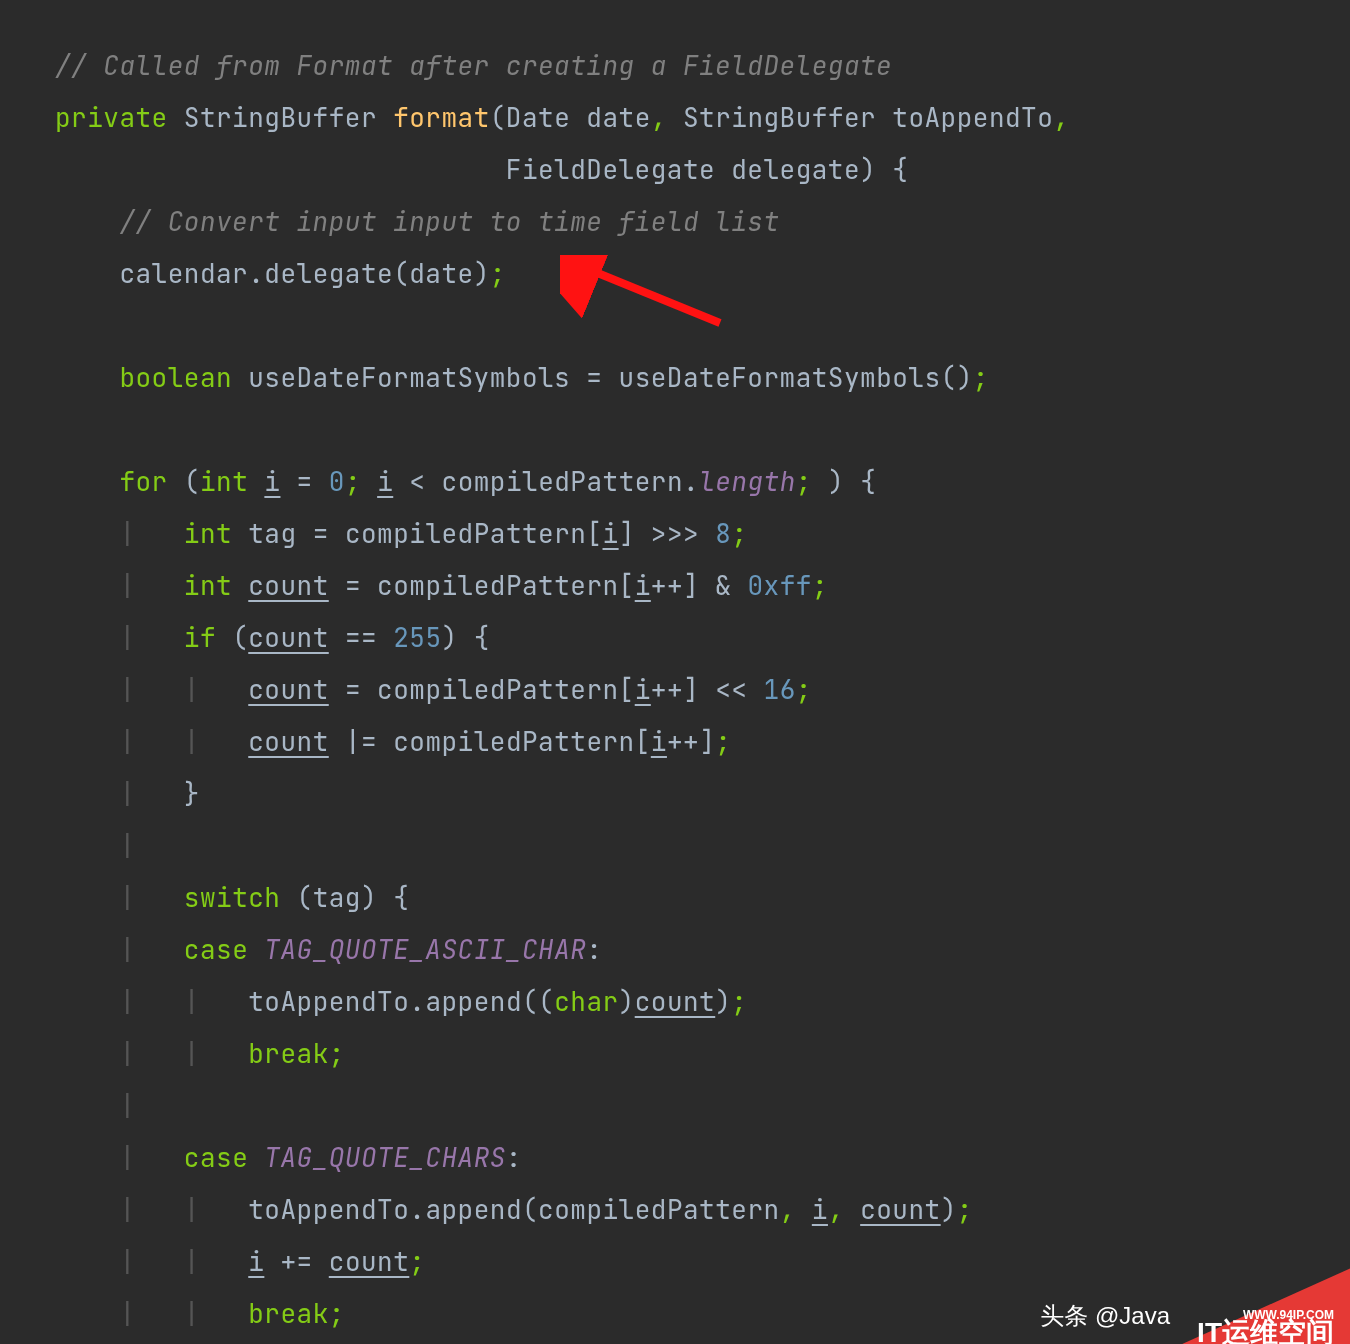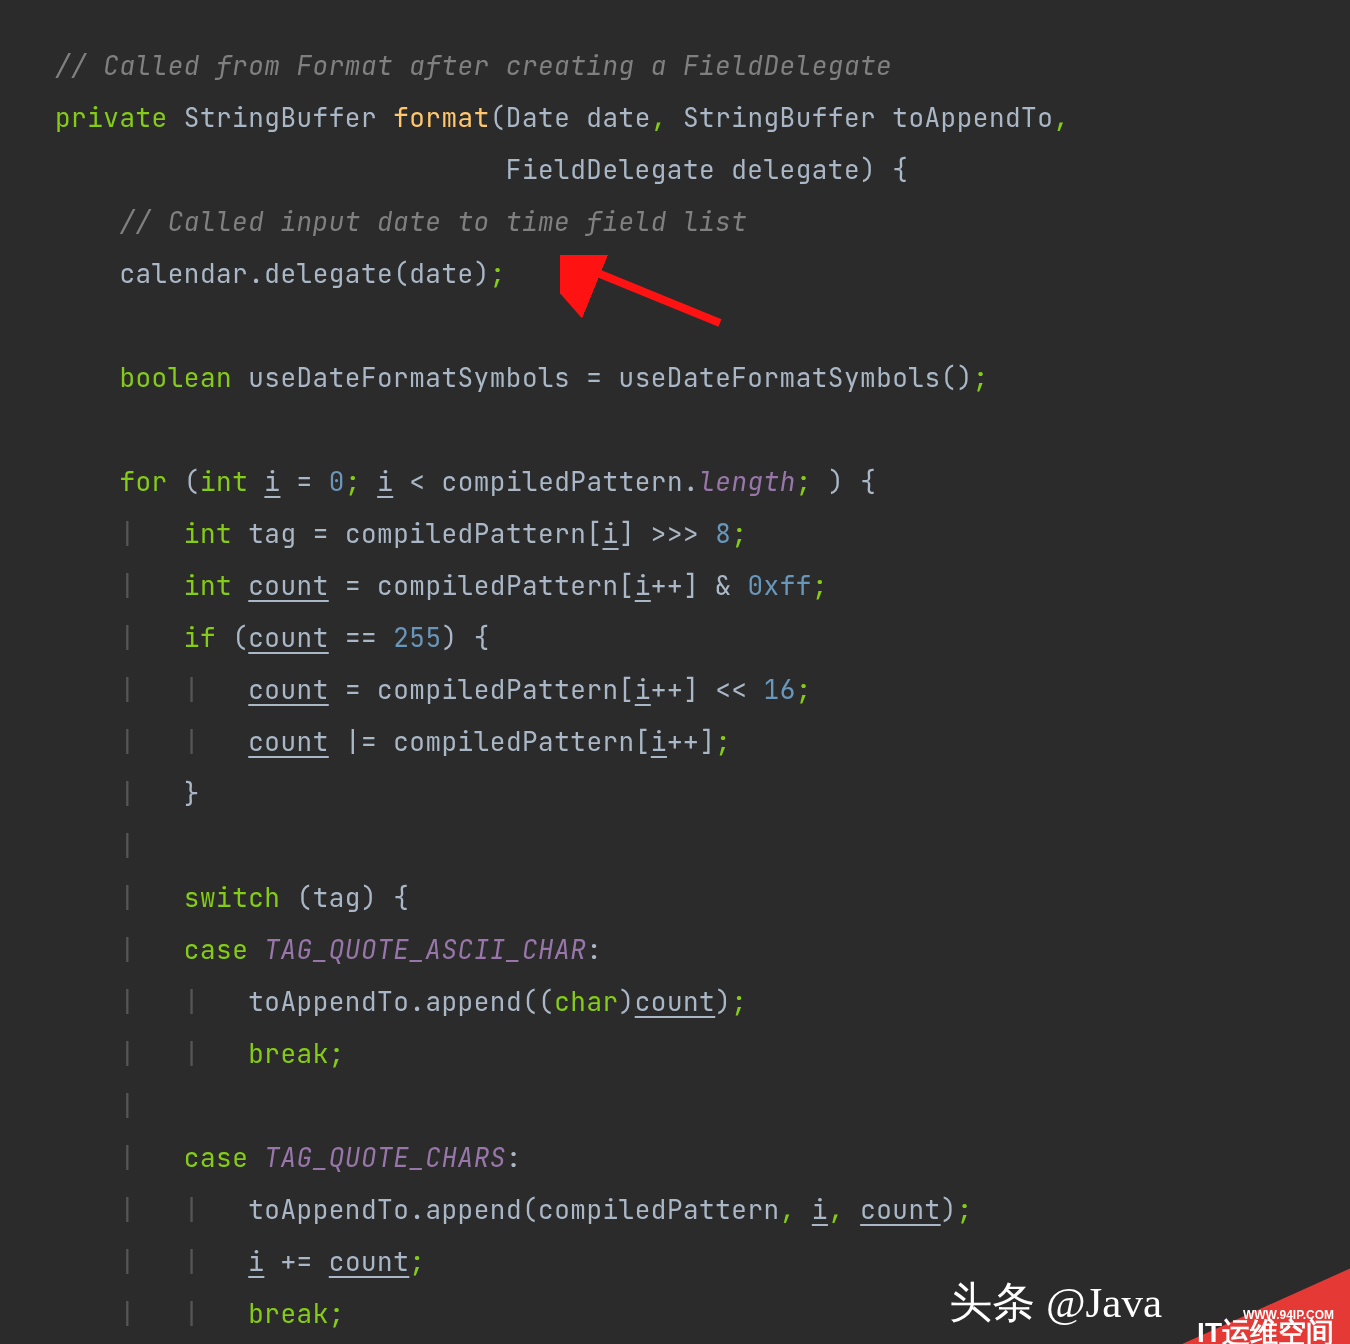--- a/index.html
+++ b/index.html
@@ -34,25 +34,25 @@
 
   .arrow {
     position: absolute;
     top: 255px;
     left: 560px;
     pointer-events: none;
   }
 
   .watermark-1 {
     position: absolute;
-    right: 188px;
+    right: 180px;
     bottom: 12px;
     color: #ffffff;
-    font-family: Liberation Serif, serif;
-    font-size: 43px;
+    font-family: Liberation Sans, sans-serif;
+    font-size: 24px;
   }
   .watermark-2 {
     position: absolute;
     right: 0;
     bottom: 0;
     width: 200px;
     height: 80px;
     overflow: hidden;
   }
   .watermark-2 .tri {
@@ -75,21 +75,21 @@
     line-height: 18px;
     font-weight: bold;
   }
 </style>
 </head>
 <body>
 
 <pre><span class="cm">// Called from Format after creating a FieldDelegate</span>
 <span class="kw">private</span> <span class="ty">StringBuffer</span> <span class="fn">format</span><span class="pn">(</span><span class="ty">Date</span> <span class="id">date</span><span class="kw">,</span> <span class="ty">StringBuffer</span> <span class="id">toAppendTo</span><span class="kw">,</span>
                             <span class="ty">FieldDelegate</span> <span class="id">delegate</span><span class="pn">)</span> <span class="pn">{</span>
-    <span class="cm">// Called input date to time field list</span>
+    <span class="cm">// Convert input input to time field list</span>
     <span class="id">calendar</span><span class="pn">.</span><span class="id">delegate</span><span class="pn">(</span><span class="id">date</span><span class="pn">)</span><span class="kw">;</span>
 
     <span class="kw">boolean</span> <span class="id">useDateFormatSymbols</span> <span class="op">=</span> <span class="id">useDateFormatSymbols</span><span class="pn">()</span><span class="kw">;</span>
 
     <span class="kw">for</span> <span class="pn">(</span><span class="kw">int</span> <span class="id u">i</span> <span class="op">=</span> <span class="num">0</span><span class="kw">;</span> <span class="id u">i</span> <span class="op">&lt;</span> <span class="id">compiledPattern</span><span class="pn">.</span><span class="cnst">length</span><span class="kw">;</span> <span class="pn">)</span> <span class="pn">{</span>
     <span class="guide">|</span>   <span class="kw">int</span> <span class="id">tag</span> <span class="op">=</span> <span class="id">compiledPattern</span><span class="pn">[</span><span class="id u">i</span><span class="pn">]</span> <span class="op">&gt;&gt;&gt;</span> <span class="num">8</span><span class="kw">;</span>
     <span class="guide">|</span>   <span class="kw">int</span> <span class="id u">count</span> <span class="op">=</span> <span class="id">compiledPattern</span><span class="pn">[</span><span class="id u">i</span><span class="op">++</span><span class="pn">]</span> <span class="op">&amp;</span> <span class="num">0xff</span><span class="kw">;</span>
     <span class="guide">|</span>   <span class="kw">if</span> <span class="pn">(</span><span class="id u">count</span> <span class="op">==</span> <span class="num">255</span><span class="pn">)</span> <span class="pn">{</span>
     <span class="guide">|</span>   <span class="guide">|</span>   <span class="id u">count</span> <span class="op">=</span> <span class="id">compiledPattern</span><span class="pn">[</span><span class="id u">i</span><span class="op">++</span><span class="pn">]</span> <span class="op">&lt;&lt;</span> <span class="num">16</span><span class="kw">;</span>
     <span class="guide">|</span>   <span class="guide">|</span>   <span class="id u">count</span> <span class="op">|=</span> <span class="id">compiledPattern</span><span class="pn">[</span><span class="id u">i</span><span class="op">++</span><span class="pn">]</span><span class="kw">;</span>

